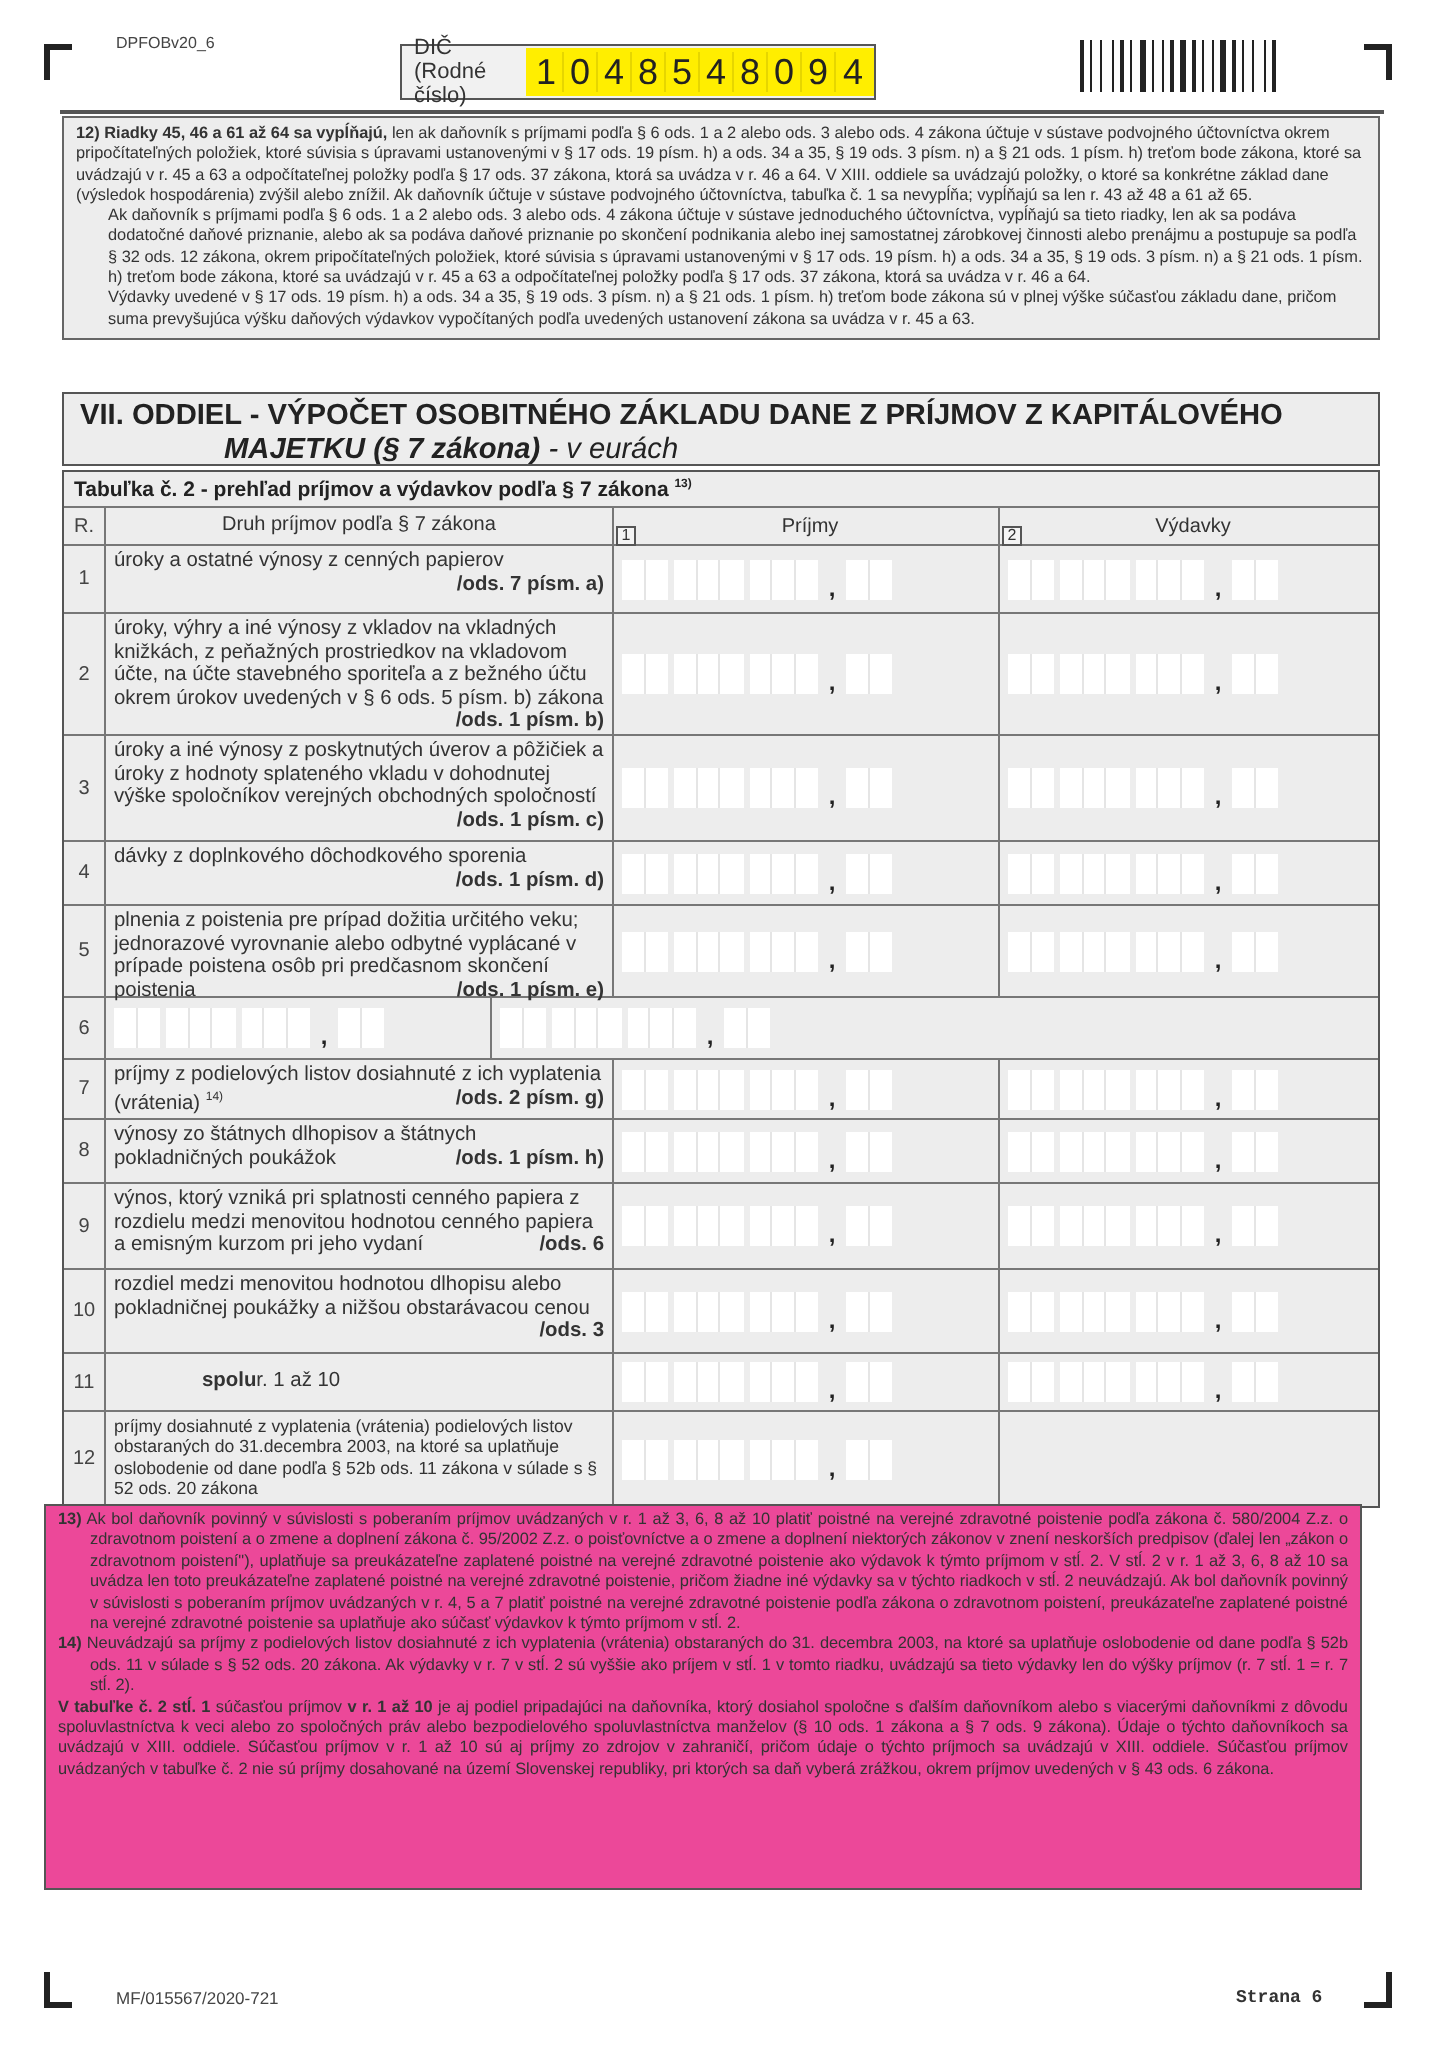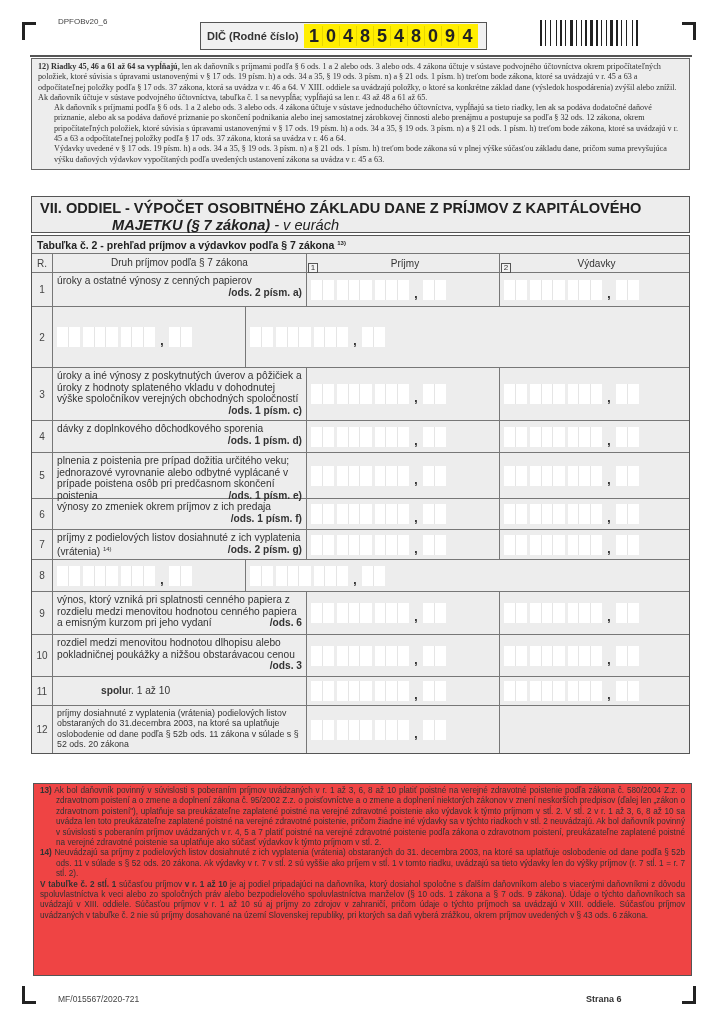--- a/index.html
+++ b/index.html
@@ -7,33 +7,33 @@
   body { position: relative; font-family: "Liberation Sans", sans-serif; color: #222; }
 
   .corner { position: absolute; border-color: #222; border-style: solid; width: 18px; height: 18px; }
   .corner.tl { left: 22px; top: 22px; border-width: 3px 0 0 3px; width: 14px; height: 18px; }
   .corner.tr { left: 682px; top: 22px; border-width: 3px 3px 0 0; width: 14px; height: 18px; }
   .corner.bl { left: 22px; top: 986px; border-width: 0 0 3px 3px; width: 14px; height: 18px; }
   .corner.br { left: 682px; top: 986px; border-width: 0 3px 3px 0; width: 14px; height: 18px; }
 
   .form-code { position: absolute; left: 58px; top: 17px; font-size: 8px; color: #444; }
 
-  .dic-box { position: absolute; left: 200px; top: 22px; width: 287px; height: 28px; border: 1.5px solid #555; background: #f1f1f1; display: flex; align-items: center; font-weight: bold; }
+  .dic-box { position: absolute; left: 200px; top: 22px; width: 238px; height: 28px; border: 1.5px solid #555; background: #f1f1f1; display: flex; align-items: center; }
   .dic-label { font-size: 11px; color: #333; padding-left: 6px; width: 103px; }
   .dic-digits { display: flex; background: #ffee00; height: 24px; align-items: center; padding: 0 2px; }
   .dic-digit { width: 17px; height: 20px; font-size: 18px; line-height: 20px; text-align: center; color: #222; border-right: 1px solid #e6d600; }
   .dic-digit:last-child { border-right: none; }
 
   .barcode { position: absolute; left: 540px; top: 20px; width: 110px; height: 26px; display: flex; align-items: stretch; gap: 1px; }
   .barcode span { background: #222; }
 
   .top-rule { position: absolute; left: 30px; top: 55px; width: 662px; height: 2px; background: #555; }
 
   .note-box { position: absolute; left: 31px; top: 58px; width: 659px; border: 1.5px solid #666; background: #ededed; padding: 3px 6px 4px 6px; font-size: 8.2px; line-height: 10.3px; color: #333; }
-  .note-box p { text-indent: 0; font-family: Liberation Serif, serif; }
+  .note-box p { text-indent: 0; }
   .note-box .num { font-weight: bold; }
   .note-box .indent { padding-left: 16px; }
 
   .section-box { position: absolute; left: 31px; top: 196px; width: 659px; height: 37px; border: 1.5px solid #555; background: #ededed; padding: 3px 8px; }
   .section-title { font-size: 14.6px; font-weight: bold; color: #222; line-height: 17px; }
   .section-title .l2 { padding-left: 72px; font-style: italic; }
   .section-title .unit { font-weight: normal; }
 
   .table-wrap { position: absolute; left: 31px; top: 235px; width: 659px; border: 1.5px solid #555; background: #ededed; }
   .table-caption { height: 18px; font-size: 10.5px; font-weight: bold; padding: 3px 5px; border-bottom: 1px solid #777; }
@@ -55,27 +55,27 @@
   .head-row .c-r, .head-row .c-desc { font-size: 10px; justify-content: center; text-align: center; align-items: center; display: flex; }
   .head-row .c-inc, .head-row .c-exp { justify-content: center; font-size: 10px; color: #333; }
   .col-num { position: absolute; left: 1px; bottom: -1px; width: 10px; height: 10px; border: 1px solid #555; font-size: 8px; line-height: 8px; text-align: center; background: #f4f4f4; }
 
   .amount { display: flex; align-items: flex-end; gap: 3px; }
   .grp { display: flex; background: #fff; height: 20px; }
   .cell { width: 11.5px; height: 20px; border-right: 1px solid #e5e5e5; }
   .cell:last-child { border-right: none; }
   .comma { font-size: 12px; font-weight: bold; width: 8px; text-align: center; line-height: 12px; color: #222; }
 
-  .footnotes { position: absolute; left: 33px; top: 752px; width: 659px; height: 193px; border: 1.5px solid #555; background: #ef4444; padding: 2px 6px; font-size: 8.2px; line-height: 10.4px; color: #333; text-align: justify; margin-top: 31px; }
+  .footnotes { position: absolute; left: 22px; top: 752px; width: 659px; height: 193px; border: 1.5px solid #555; background: #ec4899; padding: 2px 6px; font-size: 8.2px; line-height: 10.4px; color: #333; text-align: justify; }
   .fn { padding-left: 16px; text-indent: -16px; }
   .fn .num { font-weight: bold; }
   .fn-tab b { font-weight: bold; }
 
   .footer-code { position: absolute; left: 58px; top: 994px; font-size: 8.5px; color: #444; }
-  .page-num { position: absolute; left: 586px; top: 994px; font-size: 9px; font-weight: bold; color: #333; }
+  .page-num { position: absolute; left: 618px; top: 994px; font-size: 9px; font-weight: bold; color: #333; font-family: Liberation Mono, monospace; }
 </style>
 </head>
 <body>
 
 <div class="corner tl"></div>
 <div class="corner tr"></div>
 <div class="corner bl"></div>
 <div class="corner br"></div>
 
 <div class="form-code">DPFOBv20_6</div>
@@ -166,21 +166,21 @@
       <span>Príjmy</span>
     </div>
     <div class="c-exp">
       <span class="col-num">2</span>
       <span>Výdavky</span>
     </div>
   </div>
   <div id="table-body">
       <div class="row" style="height: 34px;">
         <div class="c-r">1</div>
-        <div class="c-desc"><span>úroky a ostatné výnosy z cenných papierov</span><span class="ref">/ods. 2 písm. a)</span></div>
+        <div class="c-desc"><span>úroky a ostatné výnosy z cenných papierov</span><span class="ref">/ods. 7 písm. a)</span></div>
         <div class="c-inc">
           <div class="amount">
             <div class="grp">
               <span class="cell"></span>
               <span class="cell"></span>
             </div>
             <div class="grp">
               <span class="cell"></span>
               <span class="cell"></span>
               <span class="cell"></span>
@@ -216,20 +216,21 @@
             <span class="comma">,</span>
             <div class="grp">
               <span class="cell"></span>
               <span class="cell"></span>
             </div>
           </div>
         </div>
       </div>
       <div class="row" style="height: 61px;">
         <div class="c-r">2</div>
+        <div class="c-desc"><span>úroky, výhry a iné výnosy z vkladov na vkladných knižkách, z peňažných prostriedkov na vkladovom účte, na účte stavebného sporiteľa a z bežného účtu okrem úrokov uvedených v § 6 ods. 5 písm. b) zákona</span><span class="ref">/ods. 1 písm. b)</span></div>
         <div class="c-inc">
           <div class="amount">
             <div class="grp">
               <span class="cell"></span>
               <span class="cell"></span>
             </div>
             <div class="grp">
               <span class="cell"></span>
               <span class="cell"></span>
               <span class="cell"></span>
@@ -415,21 +416,20 @@
             <span class="comma">,</span>
             <div class="grp">
               <span class="cell"></span>
               <span class="cell"></span>
             </div>
           </div>
         </div>
       </div>
       <div class="row" style="height: 31px;">
         <div class="c-r">6</div>
-        <div class="c-desc"><span>výnosy zo zmeniek okrem príjmov z ich predaja</span><span class="ref">/ods. 1 písm. f)</span></div>
         <div class="c-inc">
           <div class="amount">
             <div class="grp">
               <span class="cell"></span>
               <span class="cell"></span>
             </div>
             <div class="grp">
               <span class="cell"></span>
               <span class="cell"></span>
               <span class="cell"></span>
@@ -515,20 +515,21 @@
             <span class="comma">,</span>
             <div class="grp">
               <span class="cell"></span>
               <span class="cell"></span>
             </div>
           </div>
         </div>
       </div>
       <div class="row" style="height: 32px;">
         <div class="c-r">8</div>
+        <div class="c-desc"><span>výnosy zo štátnych dlhopisov a štátnych pokladničných poukážok</span><span class="ref-inline">/ods. 1 písm. h)</span></div>
         <div class="c-inc">
           <div class="amount">
             <div class="grp">
               <span class="cell"></span>
               <span class="cell"></span>
             </div>
             <div class="grp">
               <span class="cell"></span>
               <span class="cell"></span>
               <span class="cell"></span>

